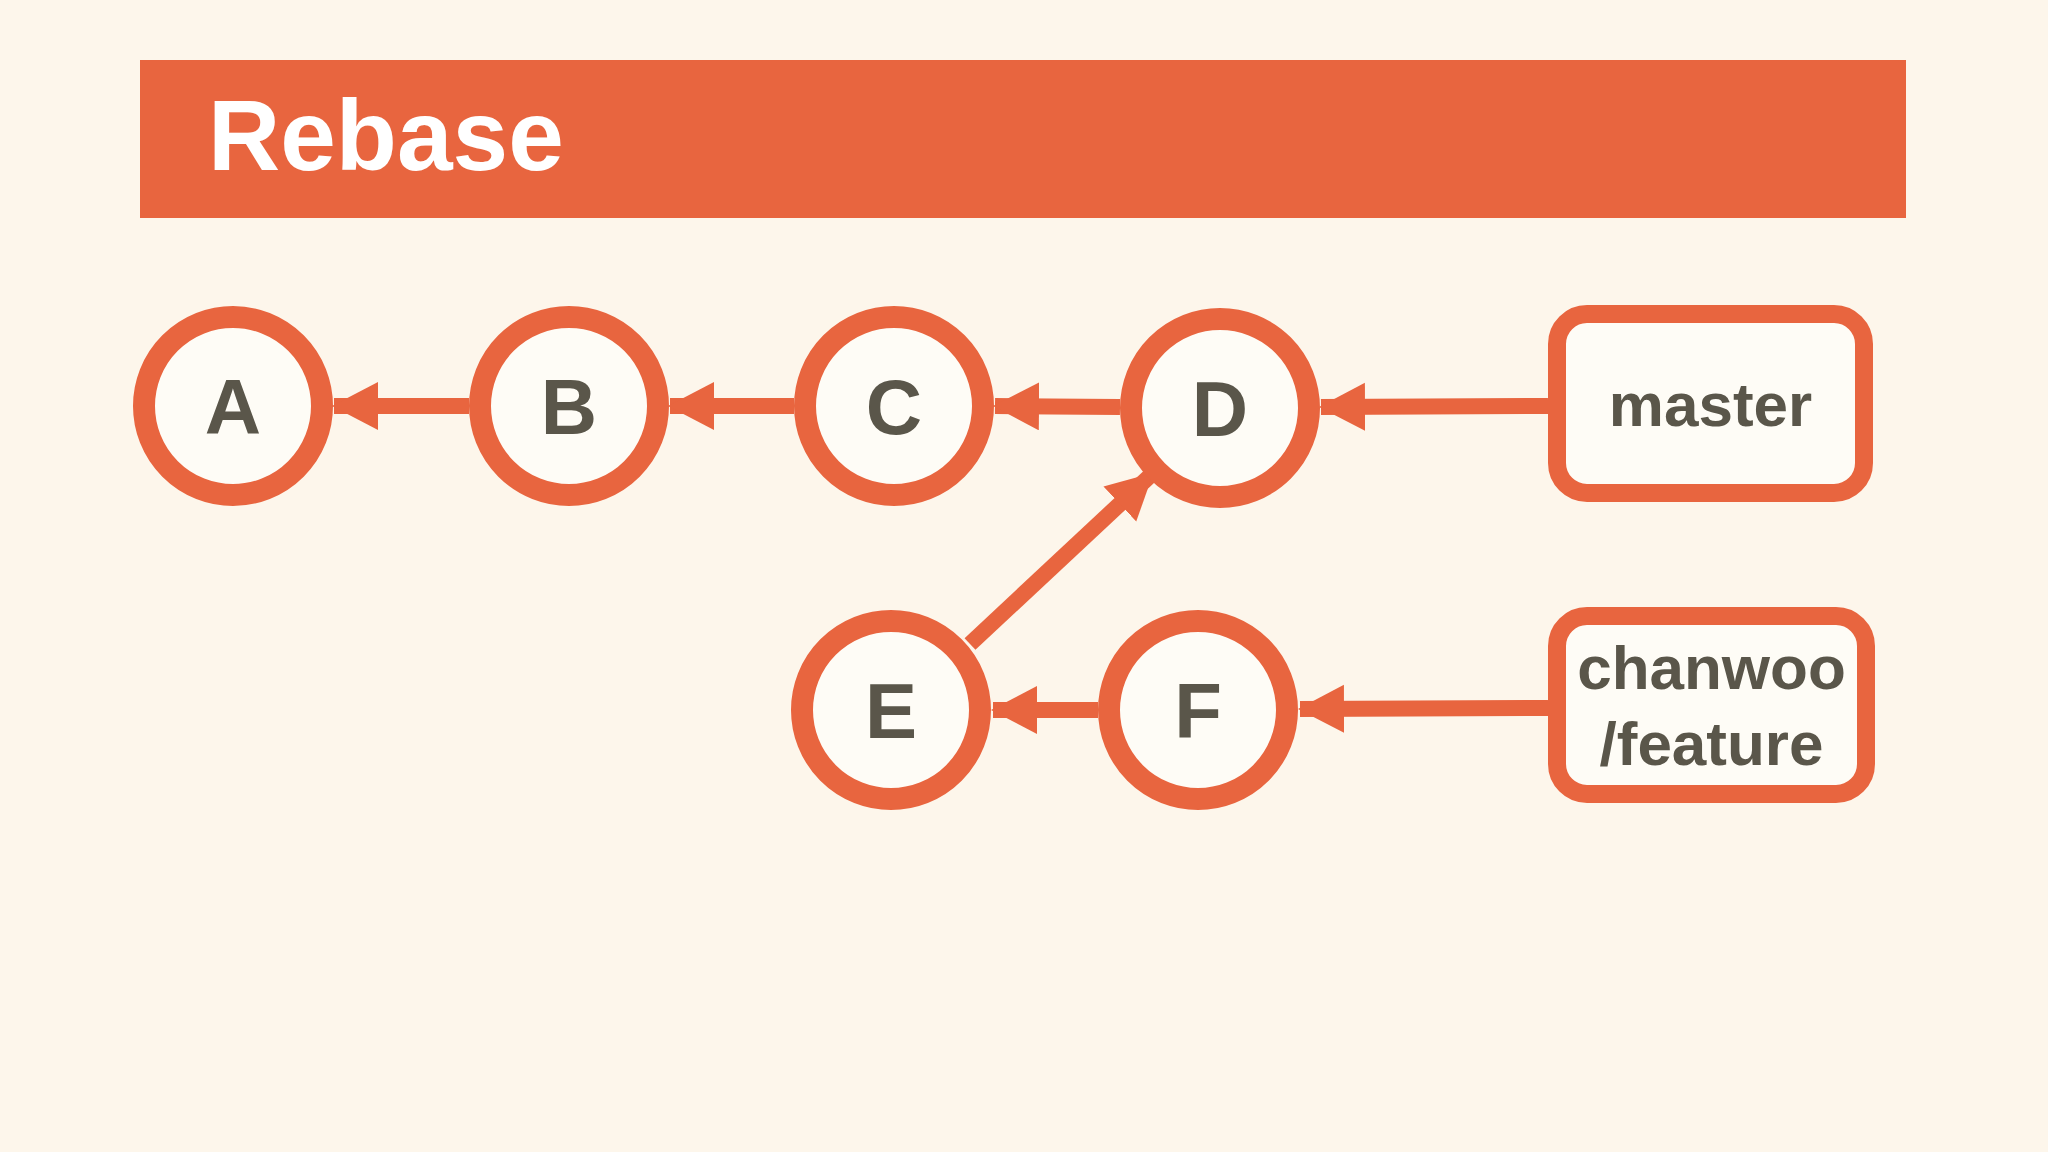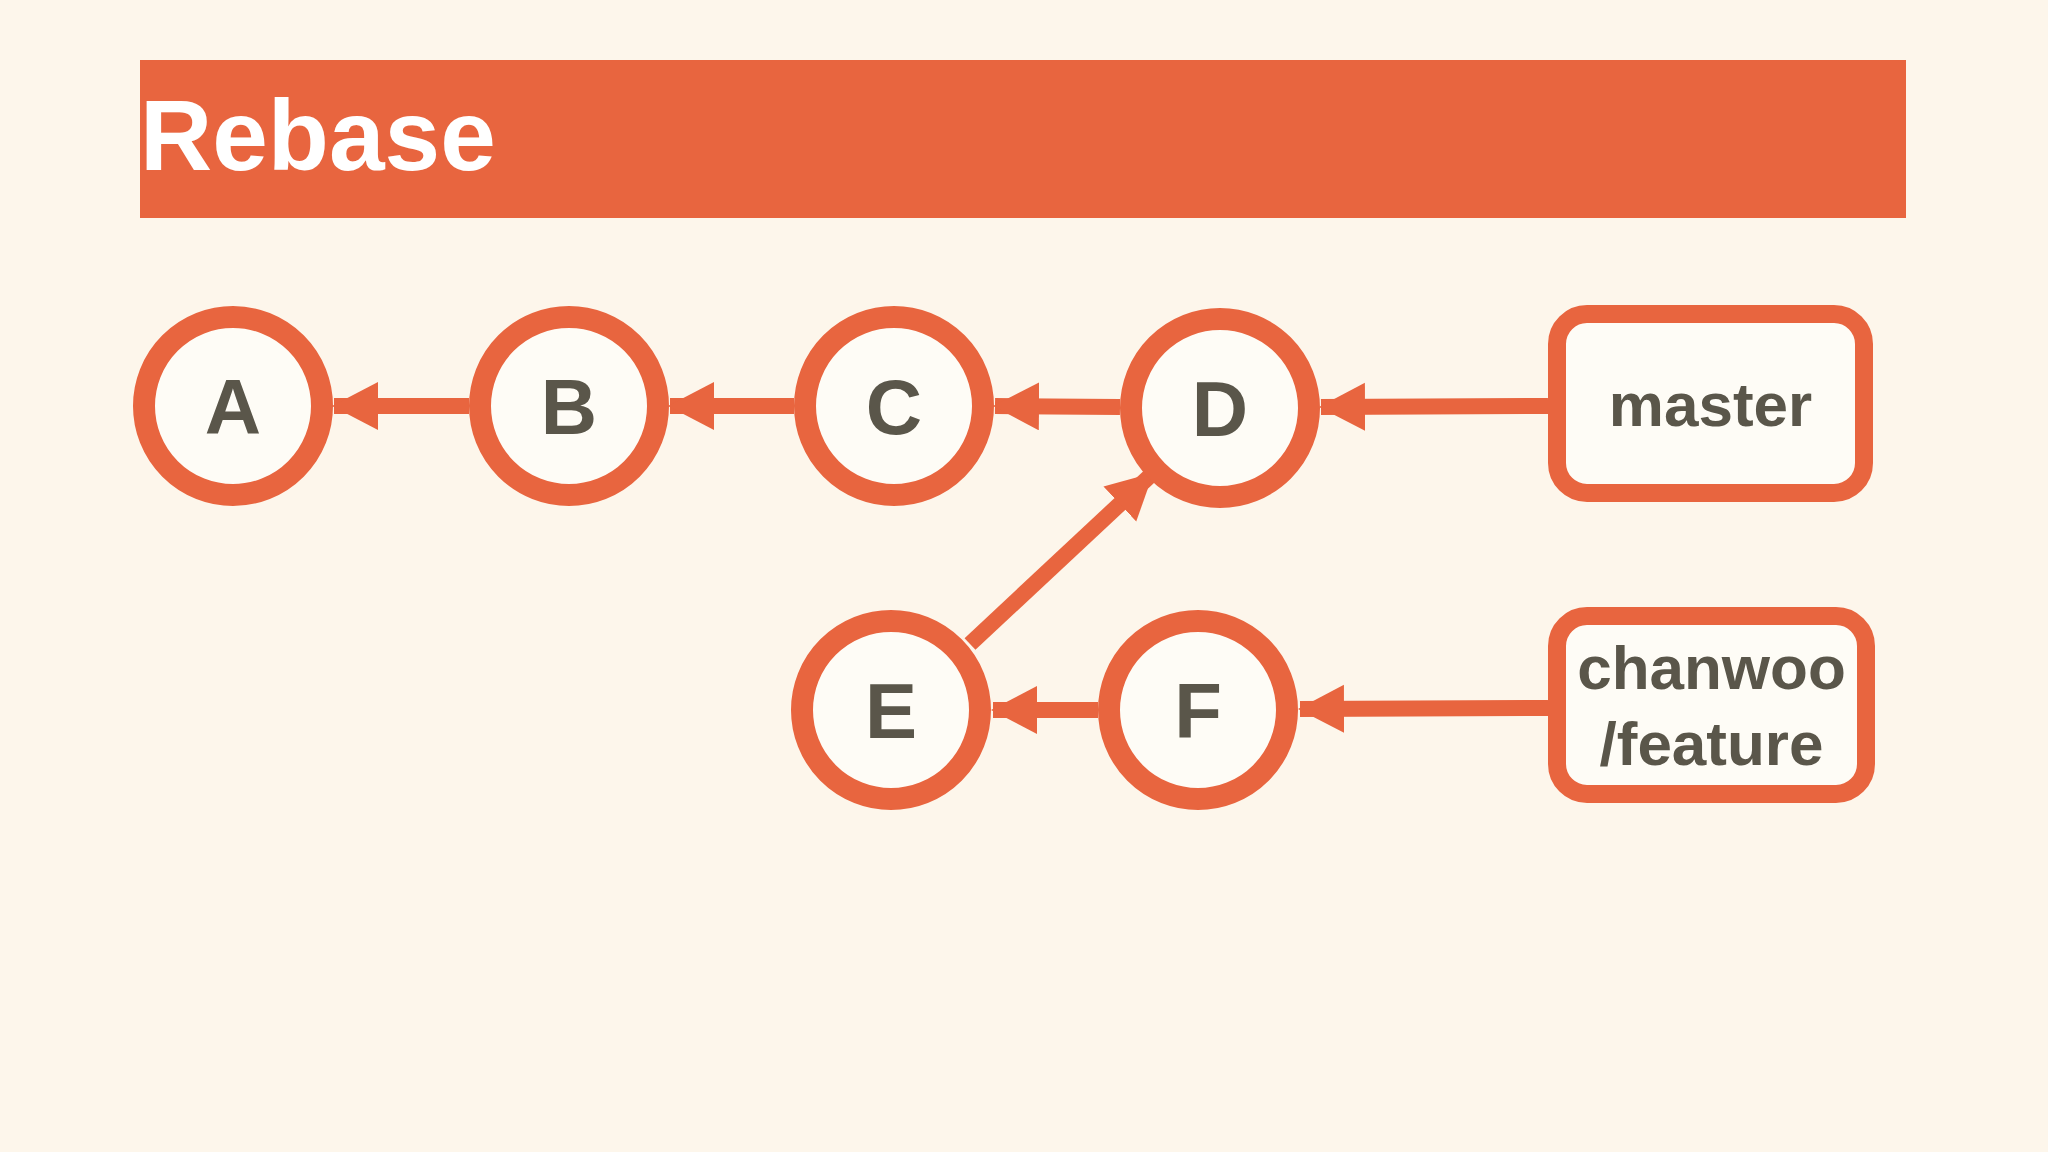--- a/index.html
+++ b/index.html
@@ -14,20 +14,21 @@
     background: #FDF6EB;
   }
   .header-bar {
     position: absolute;
     left: 140px; top: 60px;
     width: 1766px; height: 158px;
     display: flex;
     align-items: center;
   }
   .header-title {
+    padding-left: 68px;
     font-size: 100px;
     font-weight: bold;
     color: #FFFFFF;
     transform: translateY(-4px);
     letter-spacing: 0px;
   }
   .diagram-svg {
     position: absolute;
     left: 0; top: 0;
     width: 2048px; height: 1152px;

